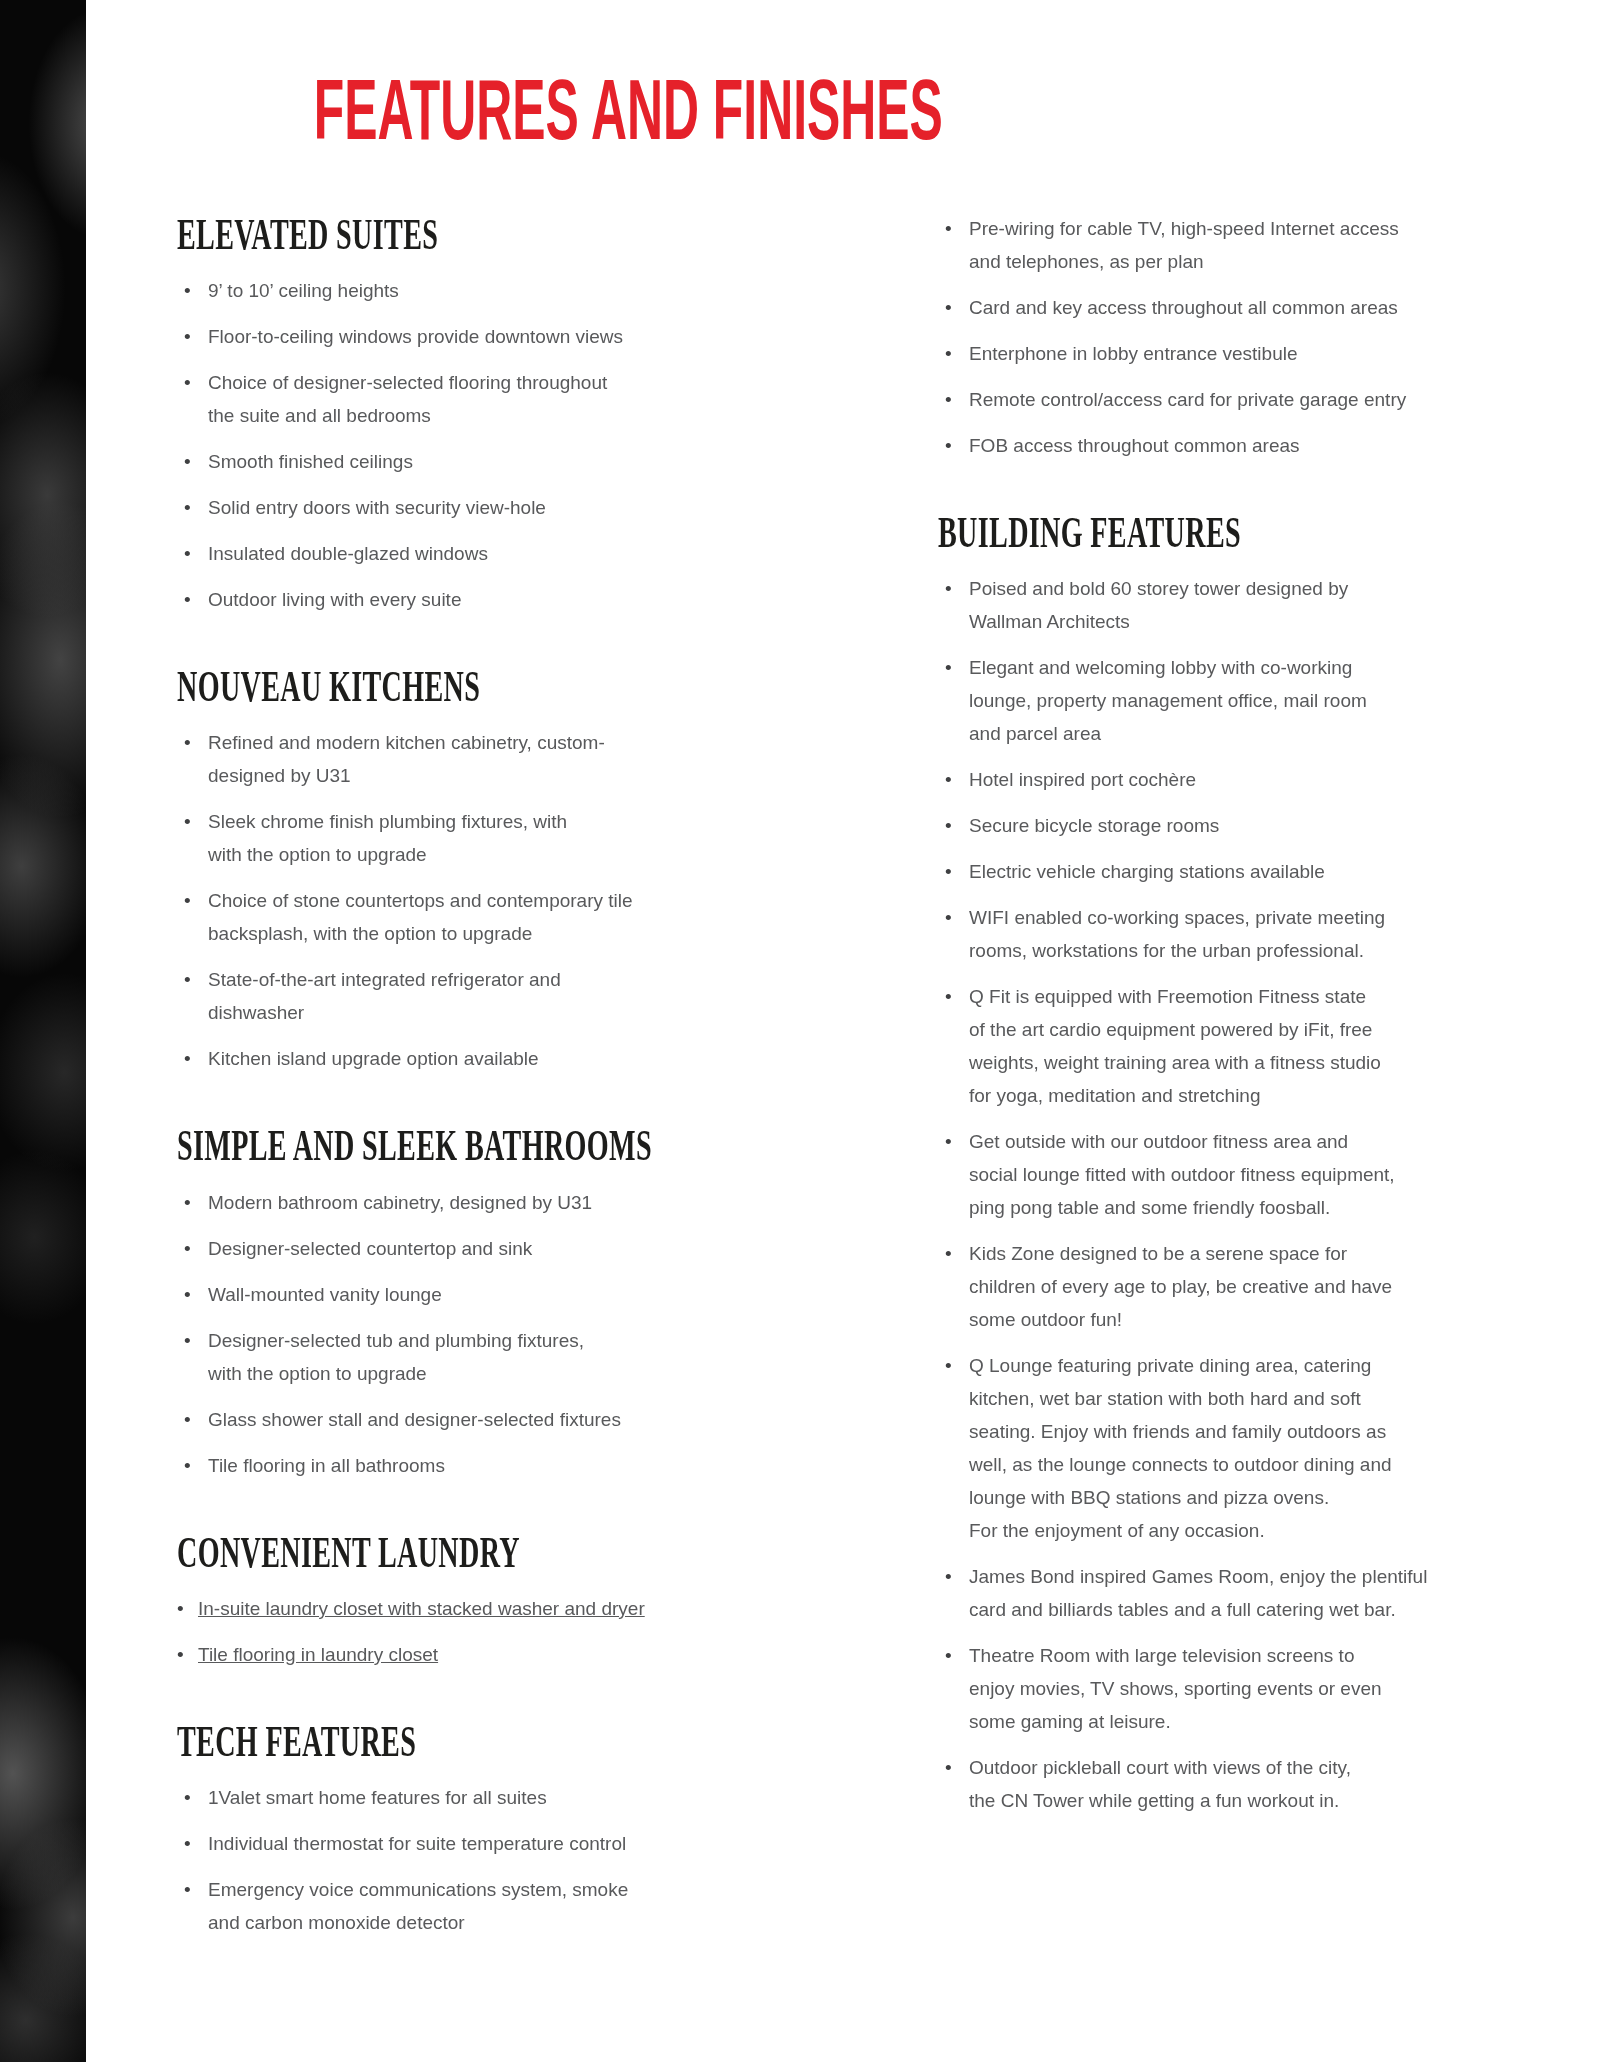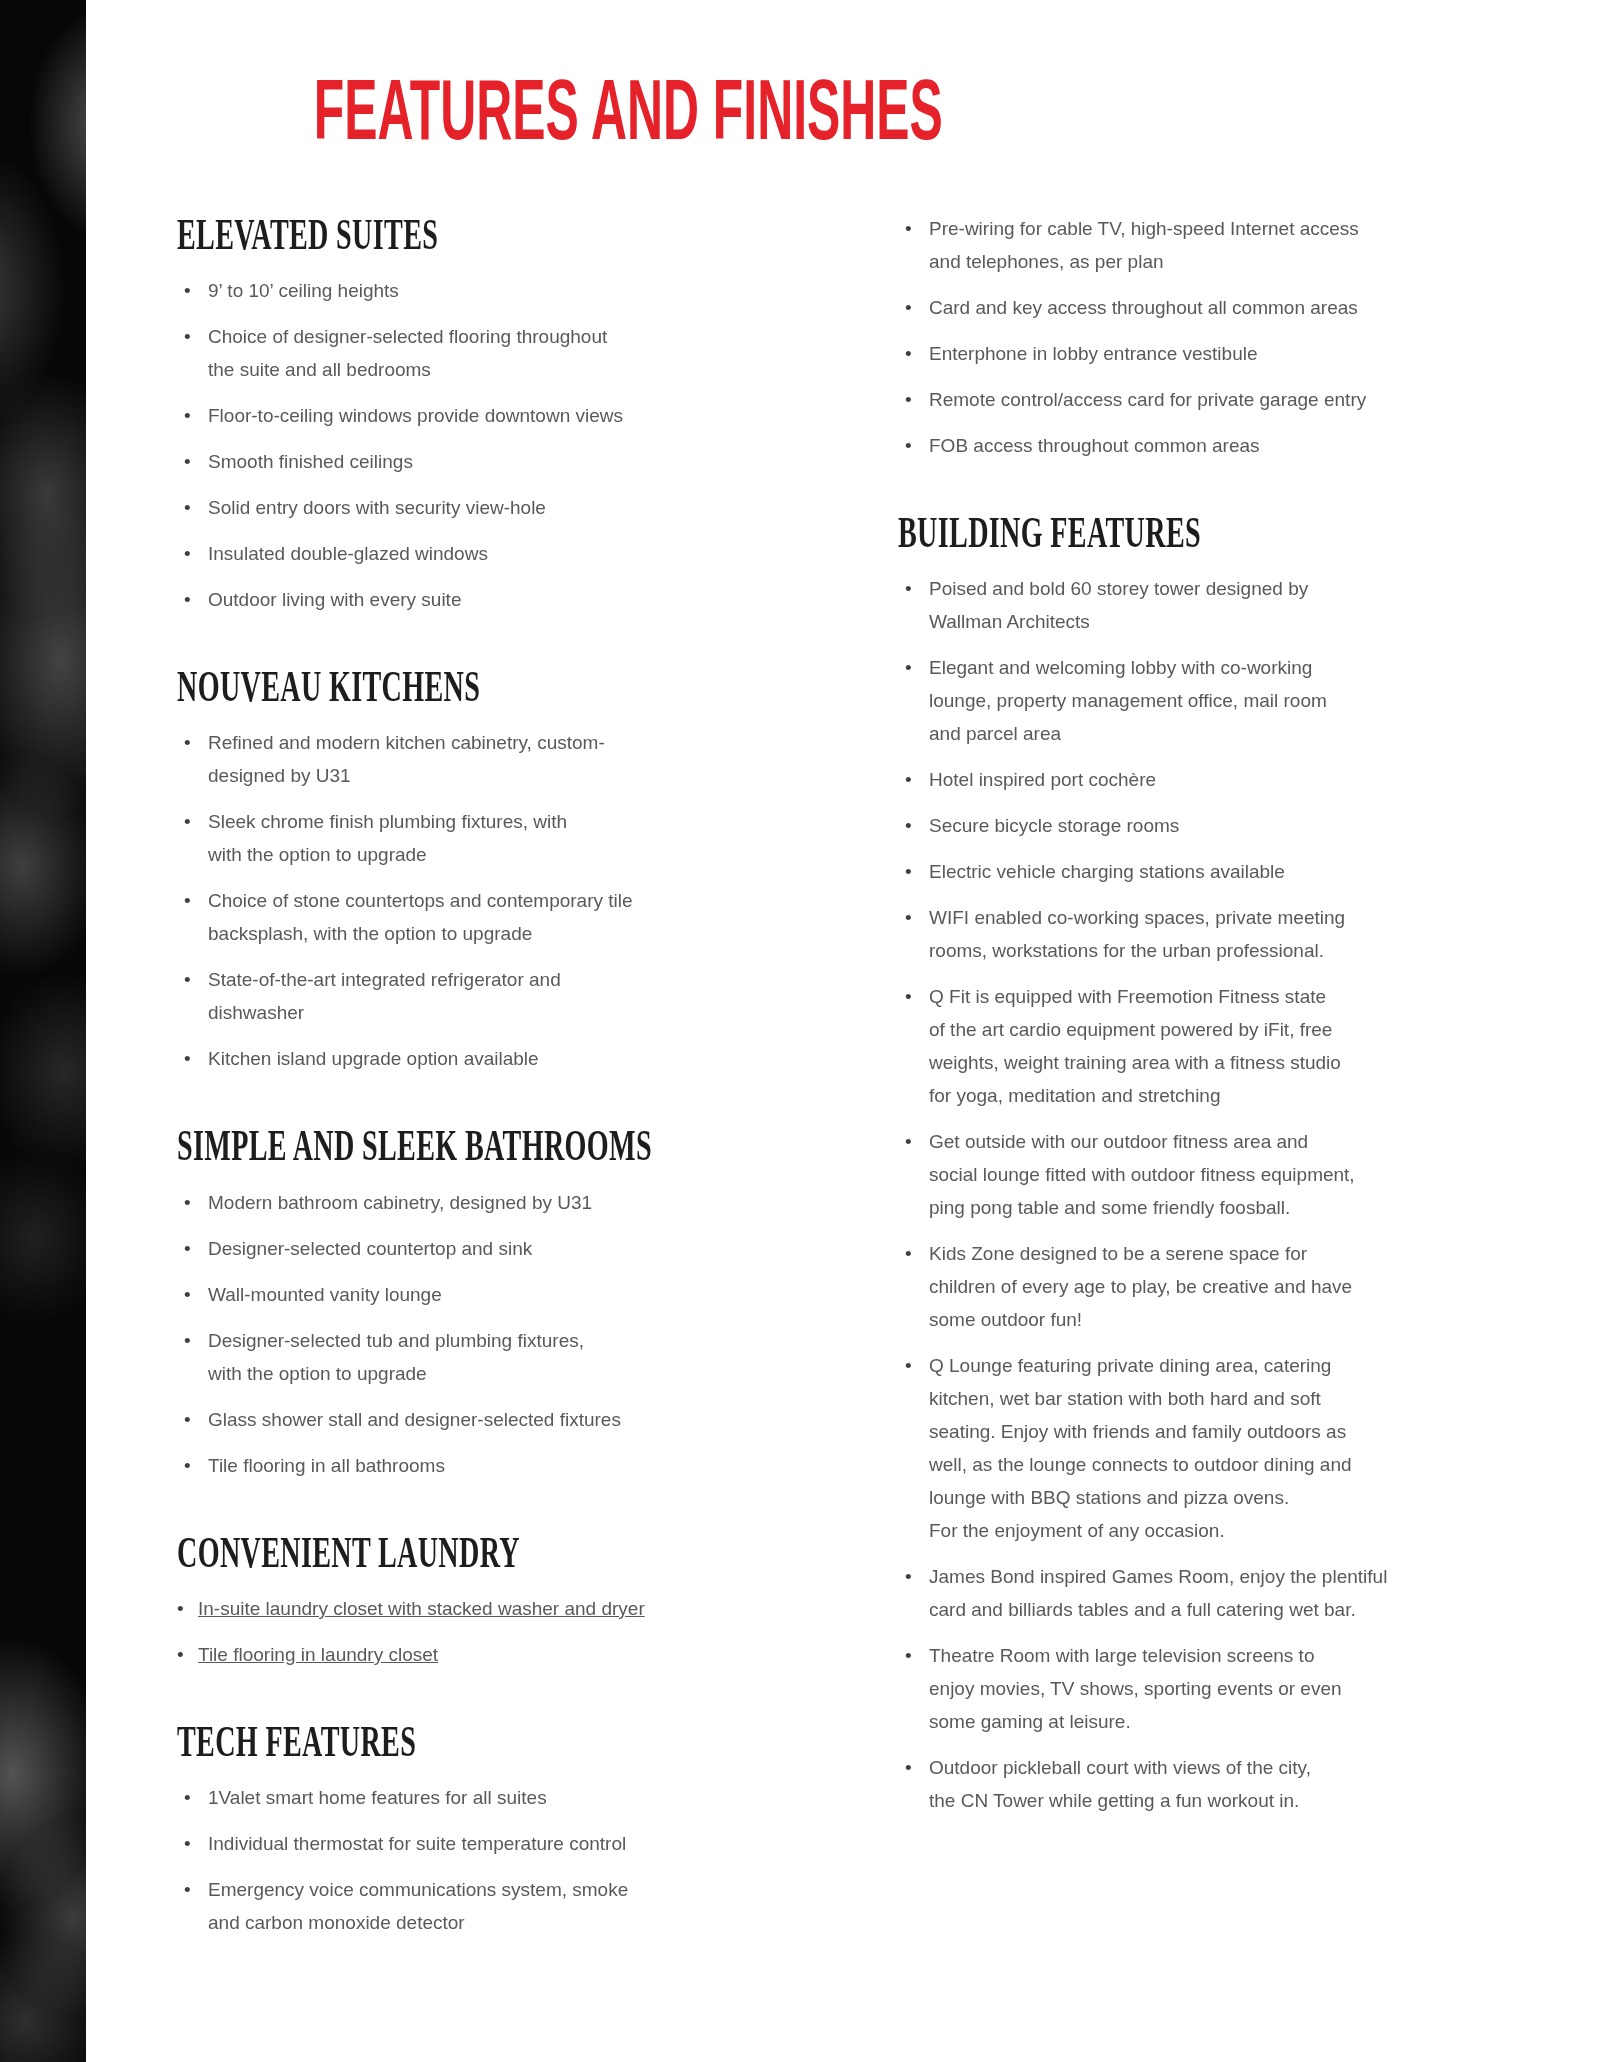--- a/index.html
+++ b/index.html
@@ -46,20 +46,21 @@
     transform: scaleX(0.58);
     transform-origin: center;
     white-space: nowrap;
   }
 
   .columns {
     display: flex;
     align-items: flex-start;
     padding-left: 91px;
     margin-top: 60px;
+    gap: 40px;
   }
   .col-left  { width: 660px; flex: none; }
   .col-right { width: 650px; flex: none; margin-left: 61px; }
 
   .section { margin-top: 48px; }
   .section:first-child { margin-top: 0; }
 
   .section-heading {
     display: inline-block;
     margin: 0 0 16px 0;
@@ -101,23 +102,23 @@
 
 <div class="content">
   <div class="title-row">
     <h1 class="title">FEATURES AND FINISHES</h1>
   </div>
 
   <div class="columns">
     <div class="col-left" id="col-left">
         <div class="section"><h2 class="section-heading">ELEVATED SUITES</h2><div></div><ul class="feature-list">
             <li>9’ to 10’ ceiling heights</li>
+            <li>Floor-to-ceiling windows provide downtown views</li>
             <li>Choice of designer-selected flooring throughout
 the suite and all bedrooms</li>
-            <li>Floor-to-ceiling windows provide downtown views</li>
             <li>Smooth finished ceilings</li>
             <li>Solid entry doors with security view-hole</li>
             <li>Insulated double-glazed windows</li>
             <li>Outdoor living with every suite</li>
           </ul></div>
         <div class="section"><h2 class="section-heading">NOUVEAU KITCHENS</h2><div></div><ul class="feature-list">
             <li>Refined and modern kitchen cabinetry, custom-
 designed by U31</li>
             <li>Sleek chrome finish plumbing fixtures, with
 with the option to upgrade</li>

